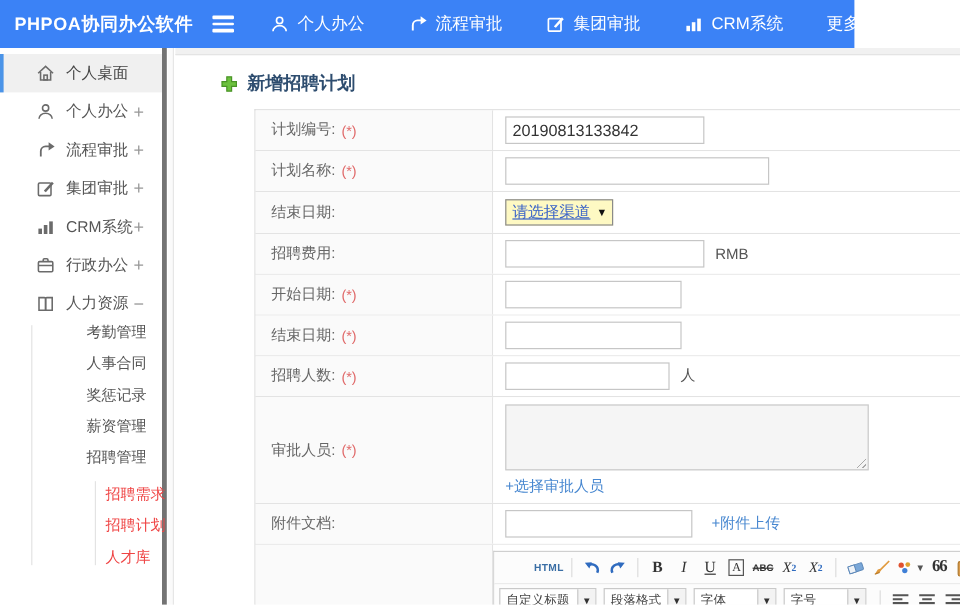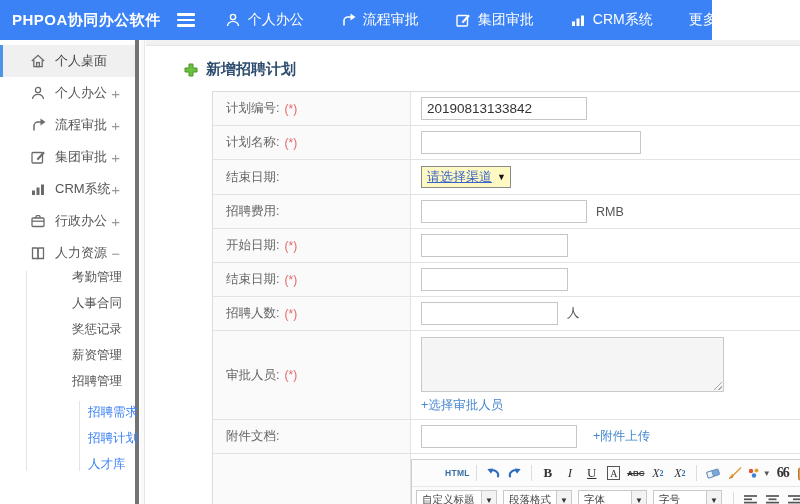--- a/index.html
+++ b/index.html
@@ -39,21 +39,21 @@
   .sub-wrap { position: relative; }
   .sub-wrap::before { content: ""; position: absolute; left: 26px; top: 2px; bottom: 6px; width: 1px; background: #e3e3e3; }
   .sub-item {
     height: 26px; display: flex; align-items: flex-start; padding-left: 72px;
     font-size: 12.5px; color: #555; cursor: pointer; position: relative; white-space: nowrap;
   }
   .subsub-wrap { position: relative; }
   .subsub-wrap::before { content: ""; position: absolute; left: 79px; top: 2px; bottom: 6px; width: 1px; background: #e3e3e3; }
   .subsub-item {
     height: 26px; display: flex; align-items: center; padding-left: 88px;
-    font-size: 12.5px; color: #3b82f6; cursor: pointer; white-space: nowrap;
+    font-size: 12.5px; color: #ef4444; cursor: pointer; white-space: nowrap;
   }
   
   .main { position: absolute; top: 40px; left: 146px; width: 654px; height: 464px; background: #fff; overflow: hidden; }
   .top-strip { height: 6px; background: #f1f1f1; border-bottom: 1px solid #e4e4e4; }
   .page-title { display: flex; align-items: center; padding: 14px 0 12px 38px; font-size: 15px; font-weight: bold; color: #2e4d6f; }
   .page-title .plus { display: flex; margin-right: 8px; }
   
   .form { margin-left: 66px; width: 640px; border: 1px solid #dcdcdc; border-bottom: none; }
   .frow { display: flex; border-bottom: 1px solid #e3e3e3; }
   .fl {

